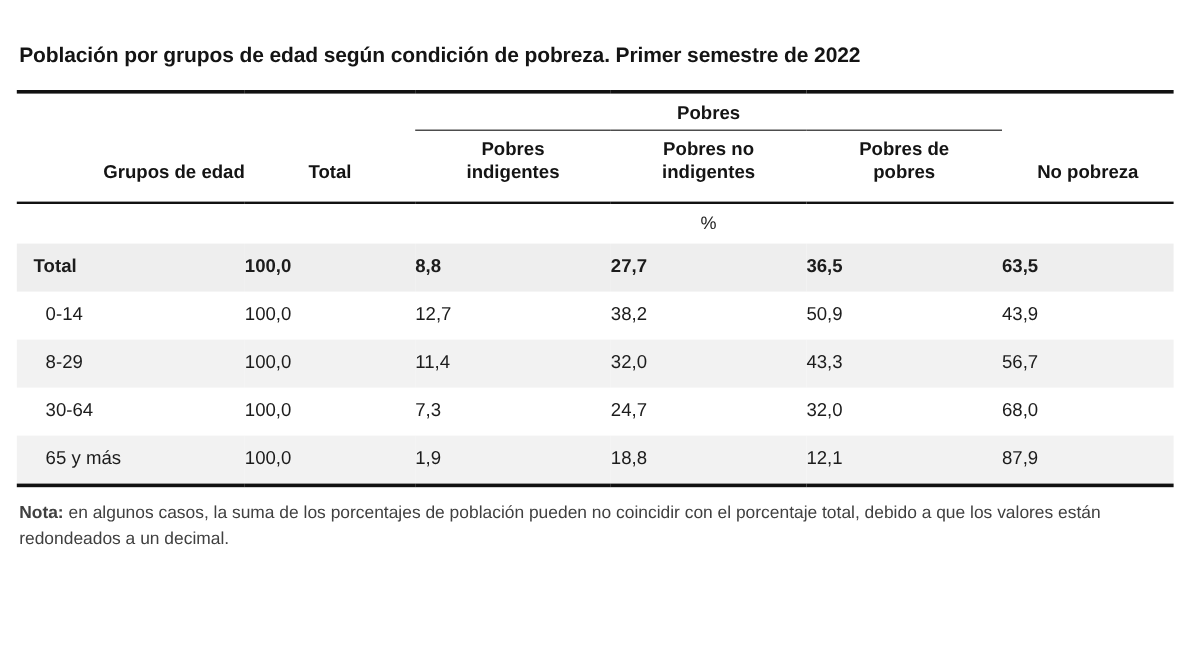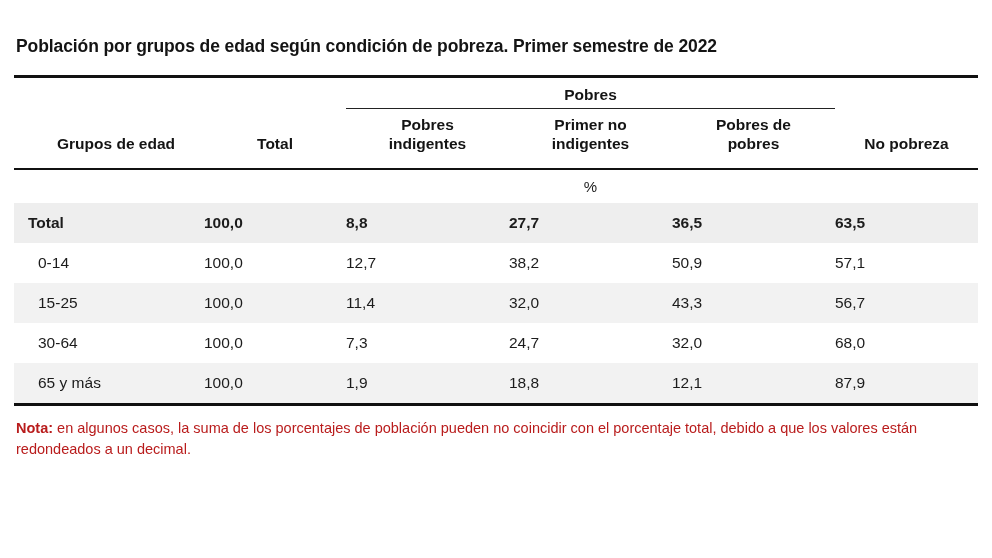--- a/index.html
+++ b/index.html
@@ -55,21 +55,21 @@
   .hdr-cell {
     font-weight: bold;
     font-size: 15.5px;
     color: #141414;
     vertical-align: bottom;
     text-align: center;
     padding: 6px 0 14px 0;
     line-height: 1.25;
   }
   .hdr-cell.left {
-    text-align: center;
+    text-align: right;
     padding-left: 14px;
   }
   .rule-mid td {
     border-top: 2px solid #111111;
   }
   .pct-row td {
     text-align: center;
     font-size: 15px;
     padding: 8px 0 8px 0;
     color: #222;
@@ -94,21 +94,21 @@
     background: #f2f2f2;
   }
   .rule-bottom td {
     border-top: 3px solid #111111;
   }
   .notes {
     padding-left: 2px;
     margin-top: 12px;
     font-size: 14.5px;
     line-height: 1.45;
-    color: #b91c1c;
+    color: #404040;
     max-width: 960px;
   }
   .notes .lbl {
     font-weight: bold;
   }
   .notes p {
     margin: 0 0 10px 0;
   }
 </style>
 </head>
@@ -136,21 +136,21 @@
         <td rowspan="2" class="hdr-cell">Total</td>
         <td colspan="3" class="hdr-group hdr-group-line">Pobres</td>
         <td rowspan="2" class="hdr-cell">No pobreza</td>
       </tr>
       <tr>
         <td class="hdr-cell">
           <span>Pobres</span><br>
           <span>indigentes</span>
         </td>
         <td class="hdr-cell">
-          <span>Primer no</span><br>
+          <span>Pobres no</span><br>
           <span>indigentes</span>
         </td>
         <td class="hdr-cell">
           <span>Pobres de</span><br>
           <span>pobres</span>
         </td>
       </tr>
       <tr class="rule-mid">
         <td colspan="6" style="height:0;padding:0;"></td>
       </tr>
@@ -170,24 +170,24 @@
         <td>27,7</td>
         <td>36,5</td>
         <td>63,5</td>
       </tr>
       <tr class="data-row">
         <td class="left">0-14</td>
         <td>100,0</td>
         <td>12,7</td>
         <td>38,2</td>
         <td>50,9</td>
-        <td>57,1</td>
+        <td>43,9</td>
       </tr>
       <tr class="data-row row-alt">
-        <td class="left">15-25</td>
+        <td class="left">8-29</td>
         <td>100,0</td>
         <td>11,4</td>
         <td>32,0</td>
         <td>43,3</td>
         <td>56,7</td>
       </tr>
       <tr class="data-row">
         <td class="left">30-64</td>
         <td>100,0</td>
         <td>7,3</td>

